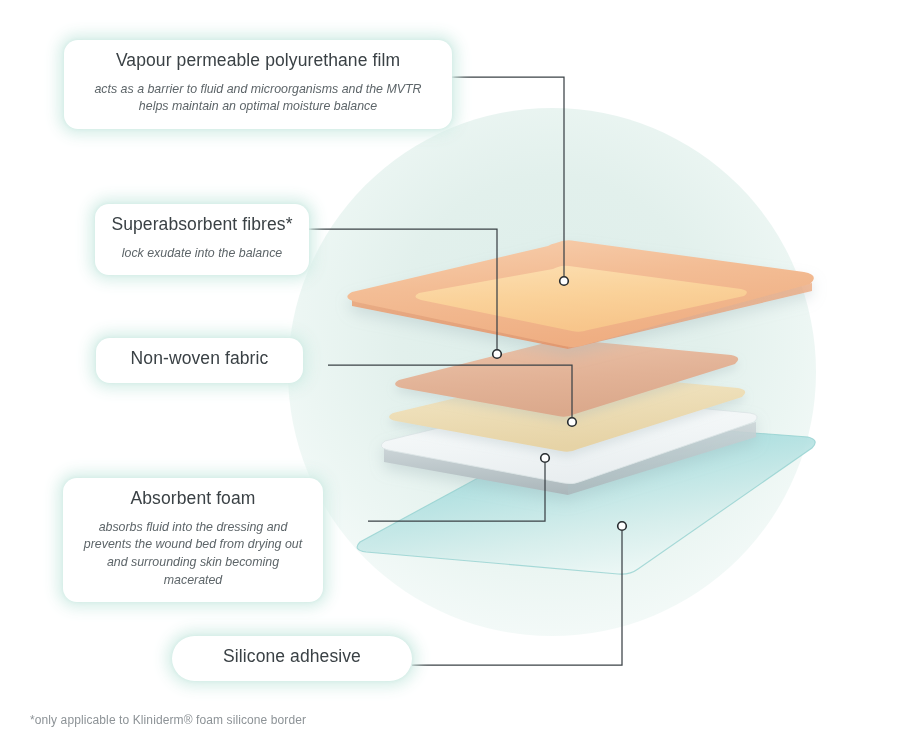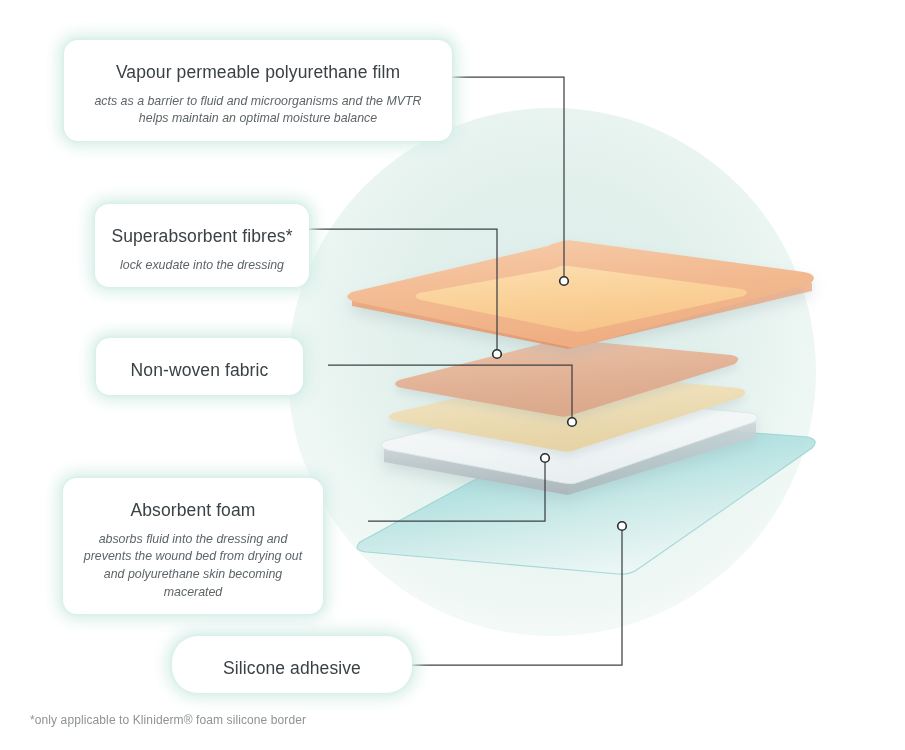--- a/index.html
+++ b/index.html
@@ -68,21 +68,21 @@
 
   
   .callout {
     position: absolute;
     background: #ffffff;
     border-radius: 14px;
     box-shadow: 0 0 14px 6px rgba(214, 238, 232, 0.95),
                 0 0 3px 1px rgba(205, 232, 226, 0.8);
     text-align: center;
     box-sizing: border-box;
-    padding: 22px 16px 13px 16px;
+    padding: 10px 16px 13px 16px;
   }
   .callout .title {
     font-size: 17.5px;
     font-weight: 400;
     color: #3a4145;
     letter-spacing: 0.1px;
     line-height: 1.25;
     white-space: nowrap;
   }
   .callout .desc {
@@ -271,30 +271,30 @@
     </g>
   </svg>
 
   <div class="callout" id="callout-film">
     <div class="title">Vapour permeable polyurethane film</div>
     <div class="desc">acts as a barrier to fluid and microorganisms and the MVTR helps maintain an optimal moisture balance</div>
   </div>
 
   <div class="callout" id="callout-fibres">
     <div class="title">Superabsorbent fibres*</div>
-    <div class="desc">lock exudate into the dressing</div>
+    <div class="desc">lock exudate into the balance</div>
   </div>
 
   <div class="callout" id="callout-nonwoven">
     <div class="title">Non-woven fabric</div>
   </div>
 
   <div class="callout" id="callout-foam">
     <div class="title">Absorbent foam</div>
-    <div class="desc">absorbs fluid into the dressing and prevents the wound bed from drying out and polyurethane skin becoming macerated</div>
+    <div class="desc">absorbs fluid into the dressing and prevents the wound bed from drying out and surrounding skin becoming macerated</div>
   </div>
 
   <div class="callout" id="callout-silicone">
     <div class="title">Silicone adhesive</div>
   </div>
 
   <div class="footnote">*only applicable to Kliniderm® foam silicone border</div>
 
 </div>
 

